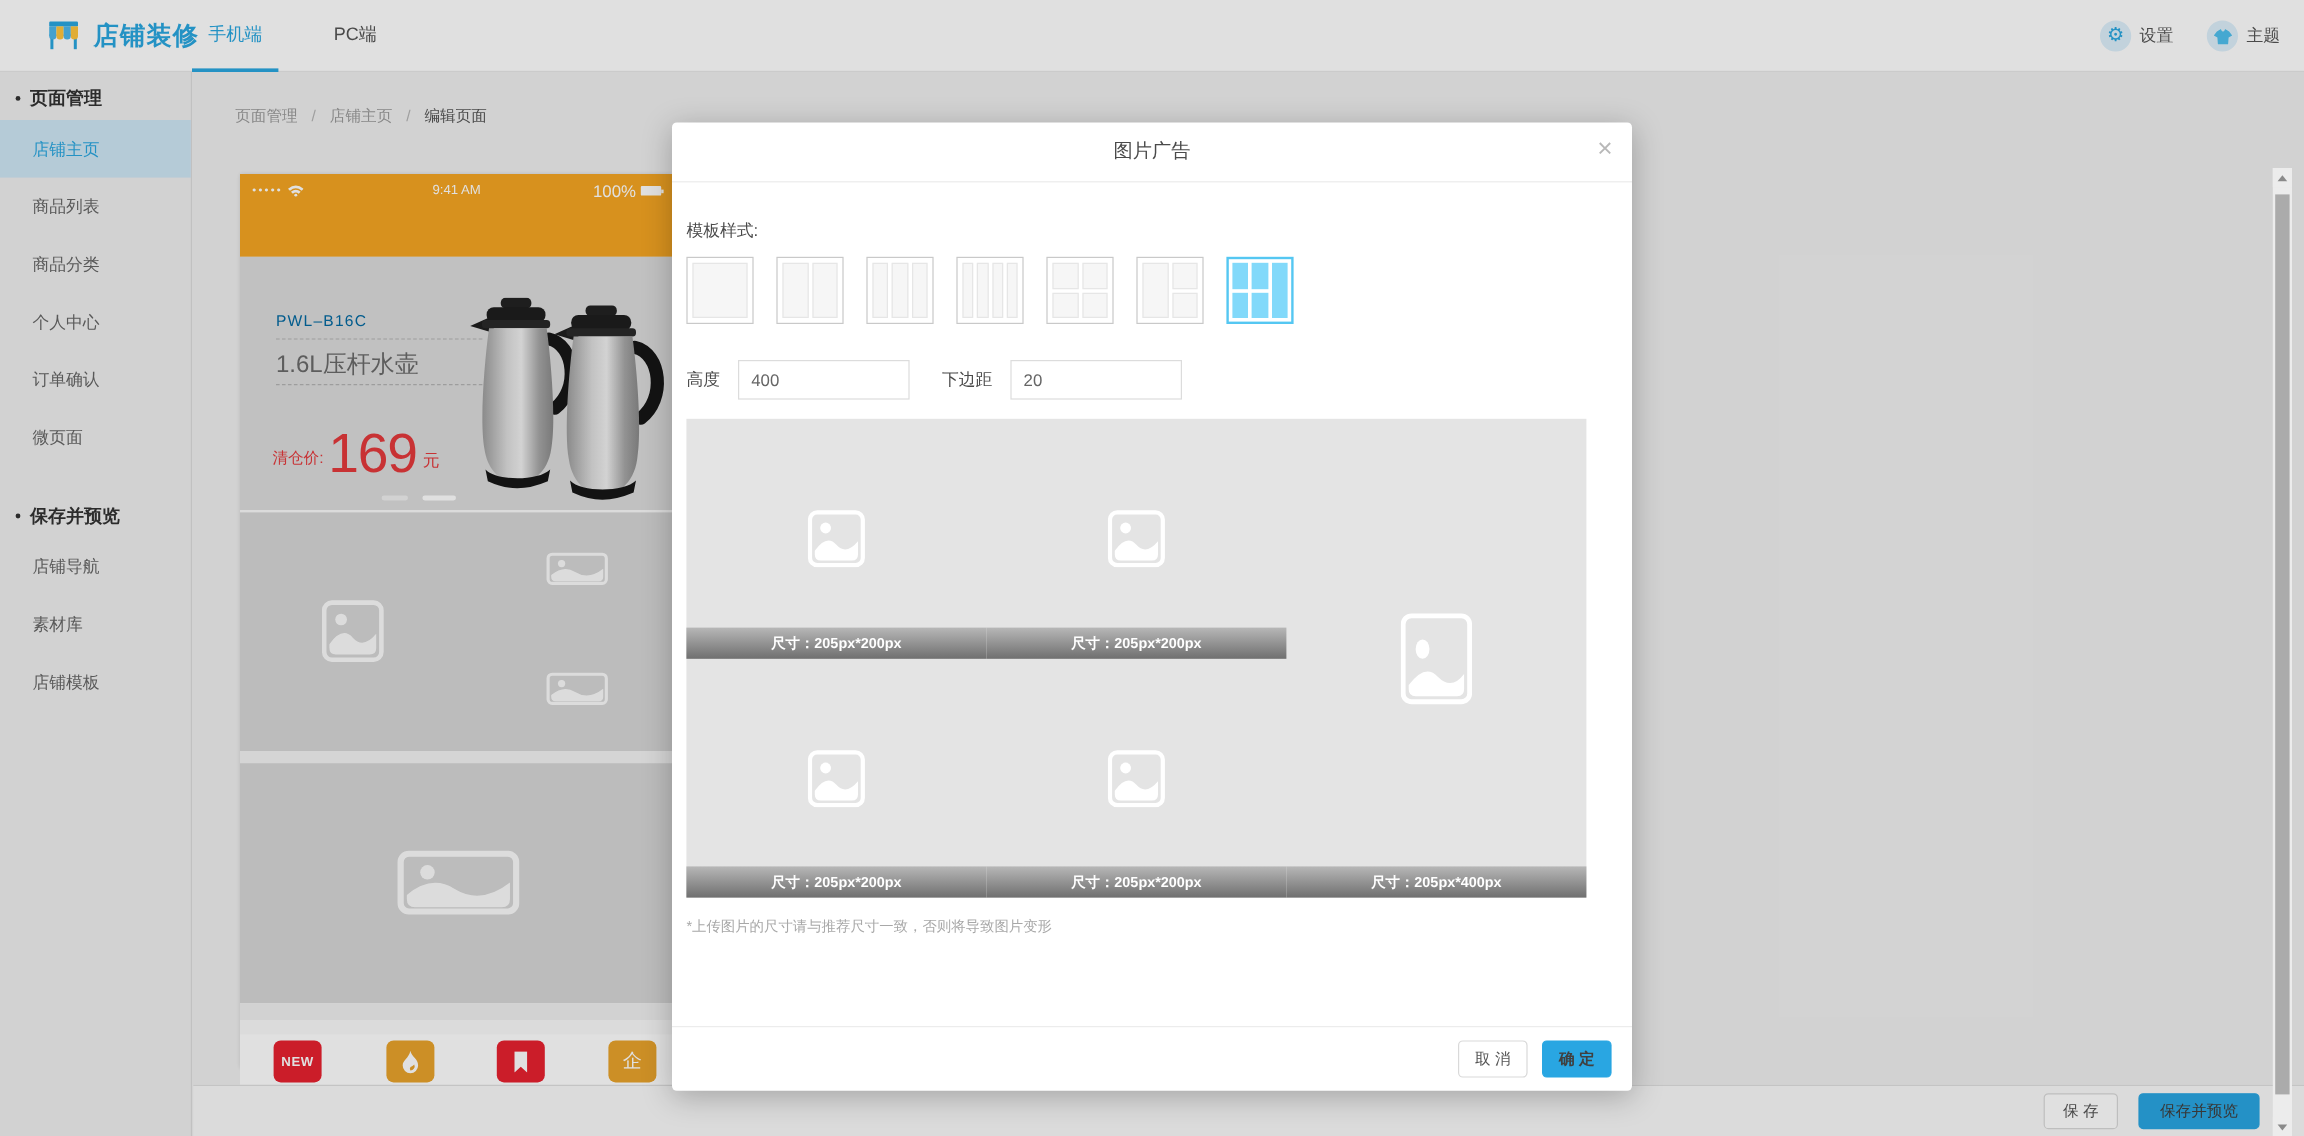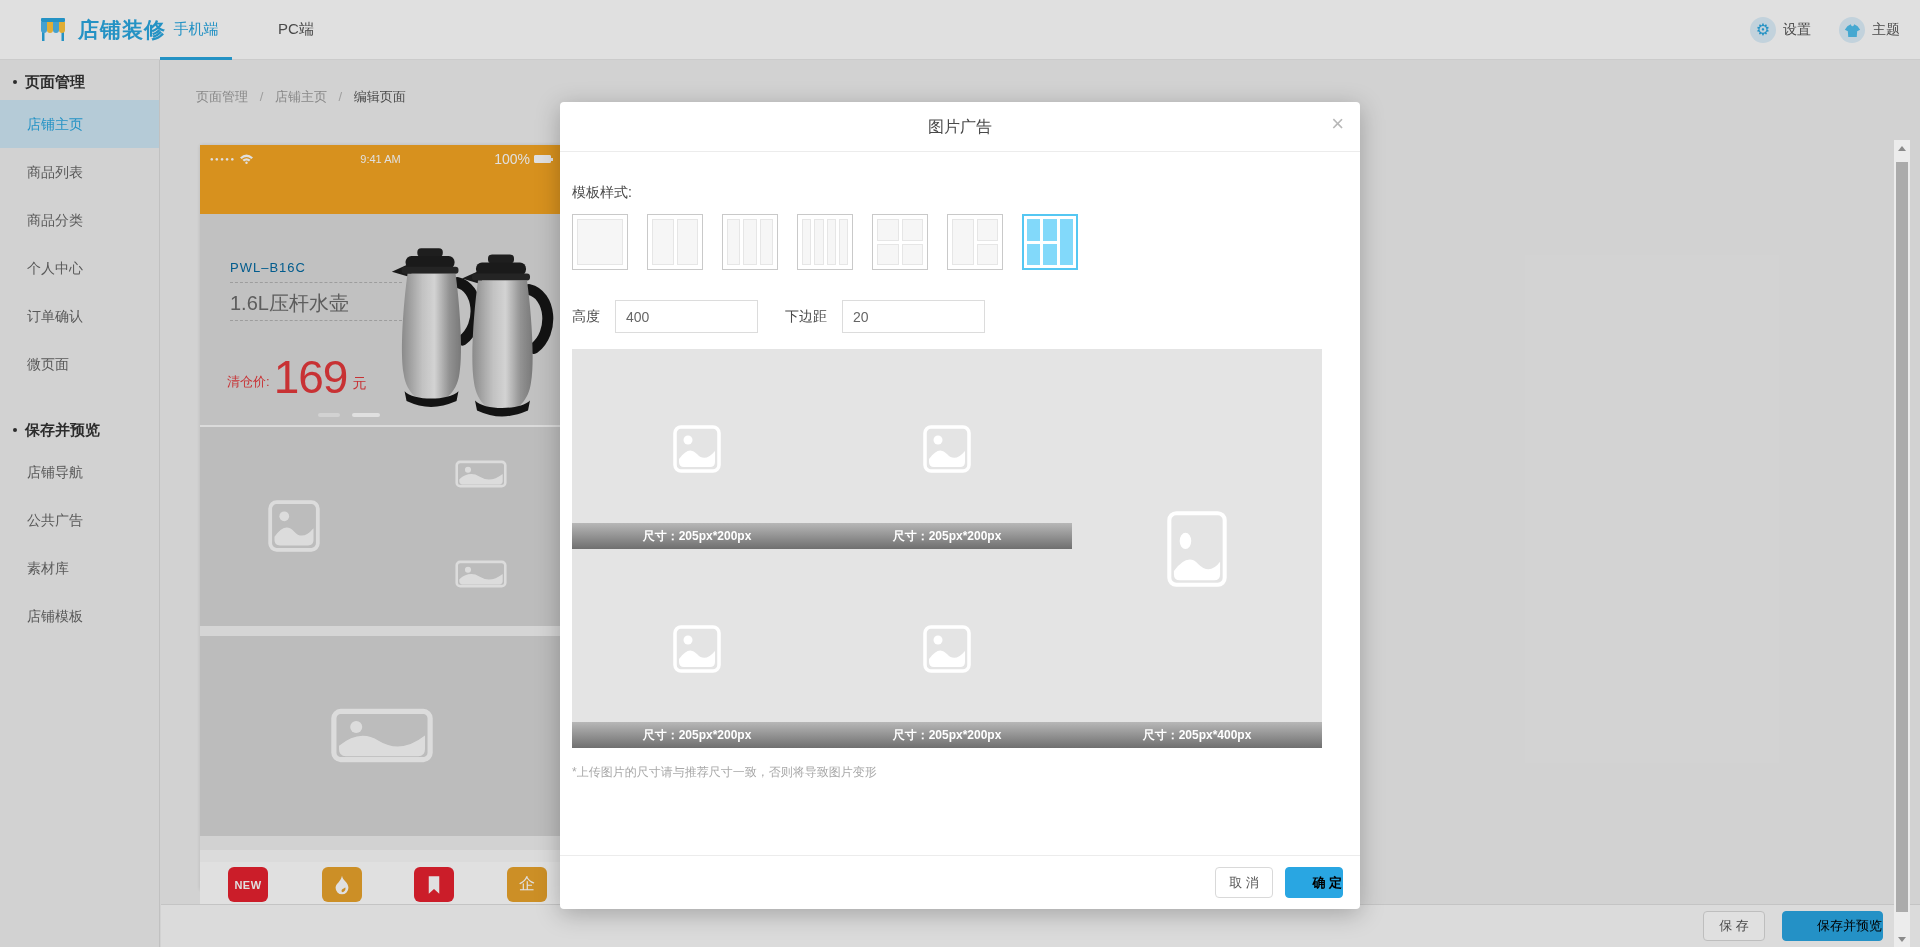--- a/index.html
+++ b/index.html
@@ -65,21 +65,21 @@
   .p-navicon.orange { background:#e9a32c; }
   .p-new { font-size:11px; font-weight:bold; letter-spacing:.5px; }
   .p-ent { font-size:16px; }
 
   .ph-icon { position:absolute; opacity:.92; }
 
   
   .bottombar { position:absolute; left:0; right:0; bottom:0; height:43px; background:#fafafa; border-top:1px solid #e0e0e0; z-index:6; }
   .btn { display:inline-block; text-align:center; border-radius:4px; font-size:13px; cursor:pointer; }
   .btn-plain { background:#fff; border:1px solid #d9d9d9; color:#555; }
-  .btn-primary { background:#29a6e2; border:1px solid #29a6e2; color:#000000;text-align:right; }
+  .btn-primary { background:#29a6e2; border:1px solid #29a6e2; color:#404040; }
   .save-btn { position:absolute; right:155px; top:6px; width:62px; height:30px; line-height:28px; }
   .savepre-btn { position:absolute; right:37px; top:6px; width:101px; height:30px; line-height:28px; }
 
   
   .scrollbar { position:absolute; right:10px; top:140px; bottom:0; width:16px; background:#ececec; z-index:200; }
   .sb-btn { position:absolute; left:0; width:16px; height:16px; display:flex; align-items:center; justify-content:center; background:#ececec; cursor:pointer; }
   .sb-up { top:0; } .sb-down { bottom:0; }
   .tri-up { width:0; height:0; border-left:4px solid transparent; border-right:4px solid transparent; border-bottom:5px solid #8a8a8a; }
   .tri-down { width:0; height:0; border-left:4px solid transparent; border-right:4px solid transparent; border-top:5px solid #8a8a8a; }
   .sb-thumb { position:absolute; left:2px; width:12px; top:22px; bottom:35px; background:#ababab; cursor:grab; }
@@ -208,21 +208,20 @@
   <div class="side-item">商品列表</div>
   <div class="side-item">商品分类</div>
   <div class="side-item">个人中心</div>
   <div class="side-item">订单确认</div>
   <div class="side-item">微页面</div>
   <div class="side-title second">
     <span class="dot"></span>
     <span>保存并预览</span>
   </div>
   <div class="side-item">店铺导航</div>
-  <div class="side-item">公共广告</div>
   <div class="side-item">素材库</div>
   <div class="side-item">店铺模板</div>
 </div>
 
 <div class="main">
   <div class="breadcrumb">
     <span>页面管理</span>
     <span class="sep">/</span>
     <span>店铺主页</span>
     <span class="sep">/</span>

